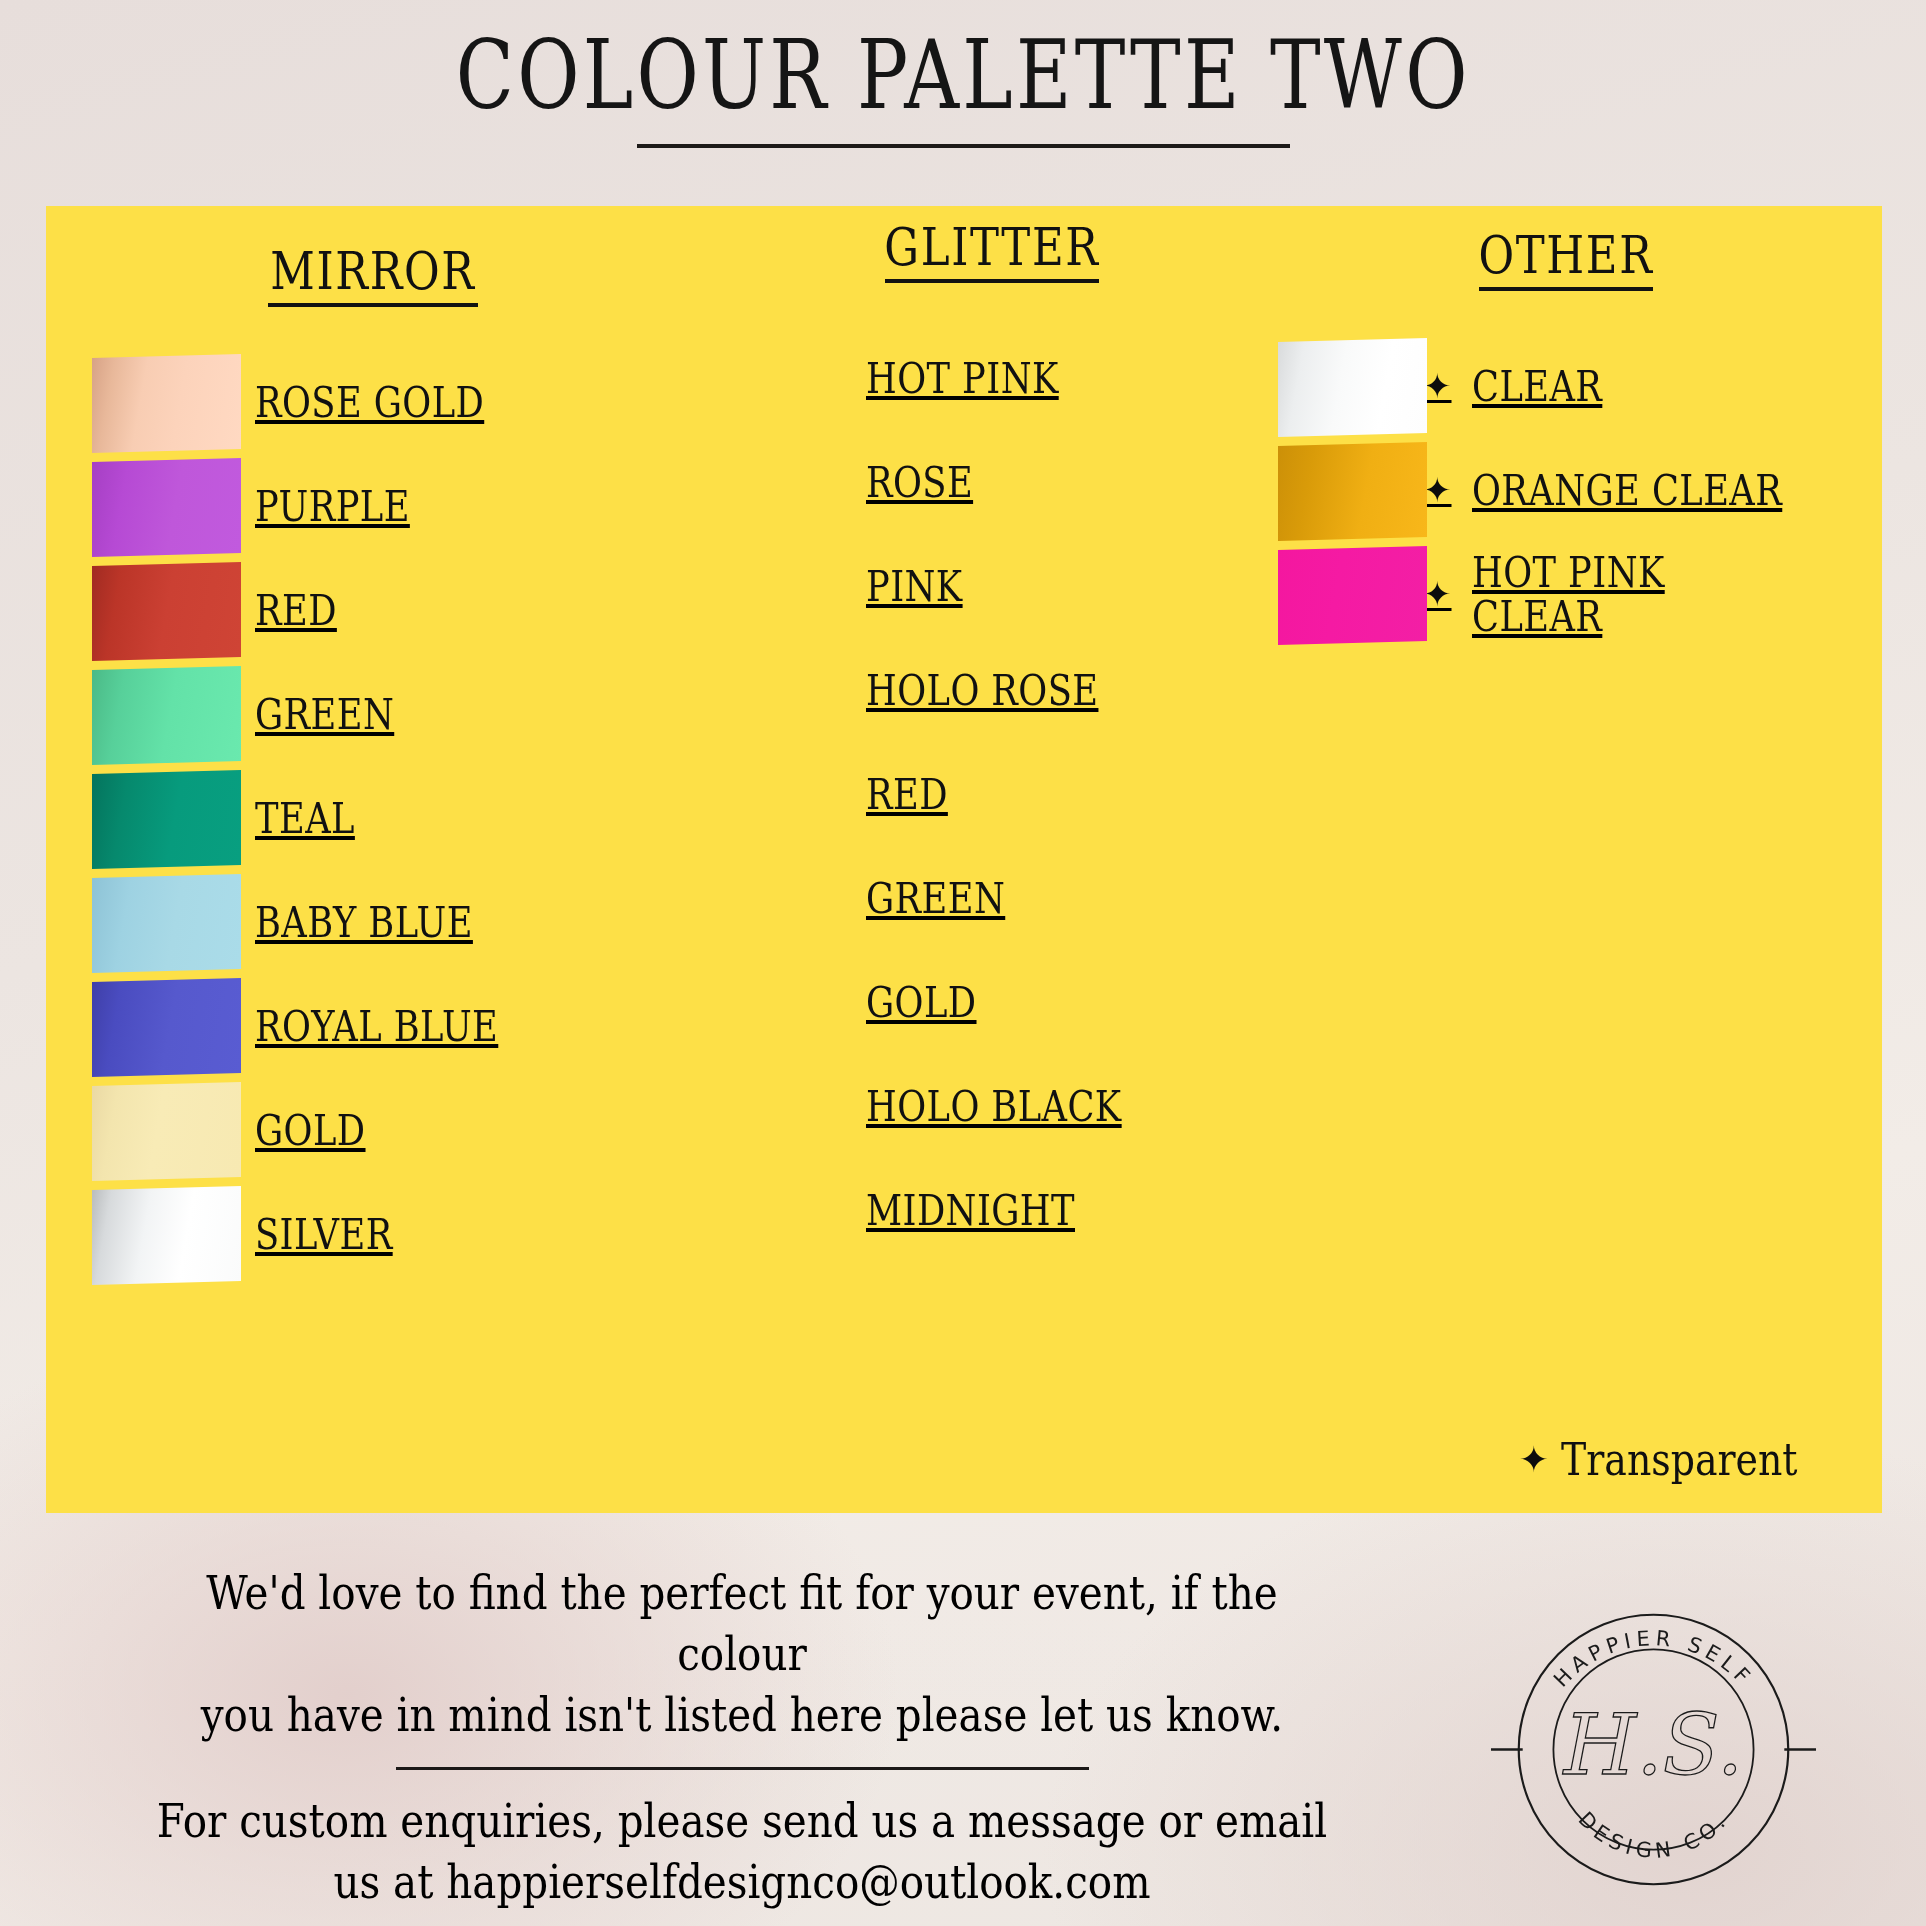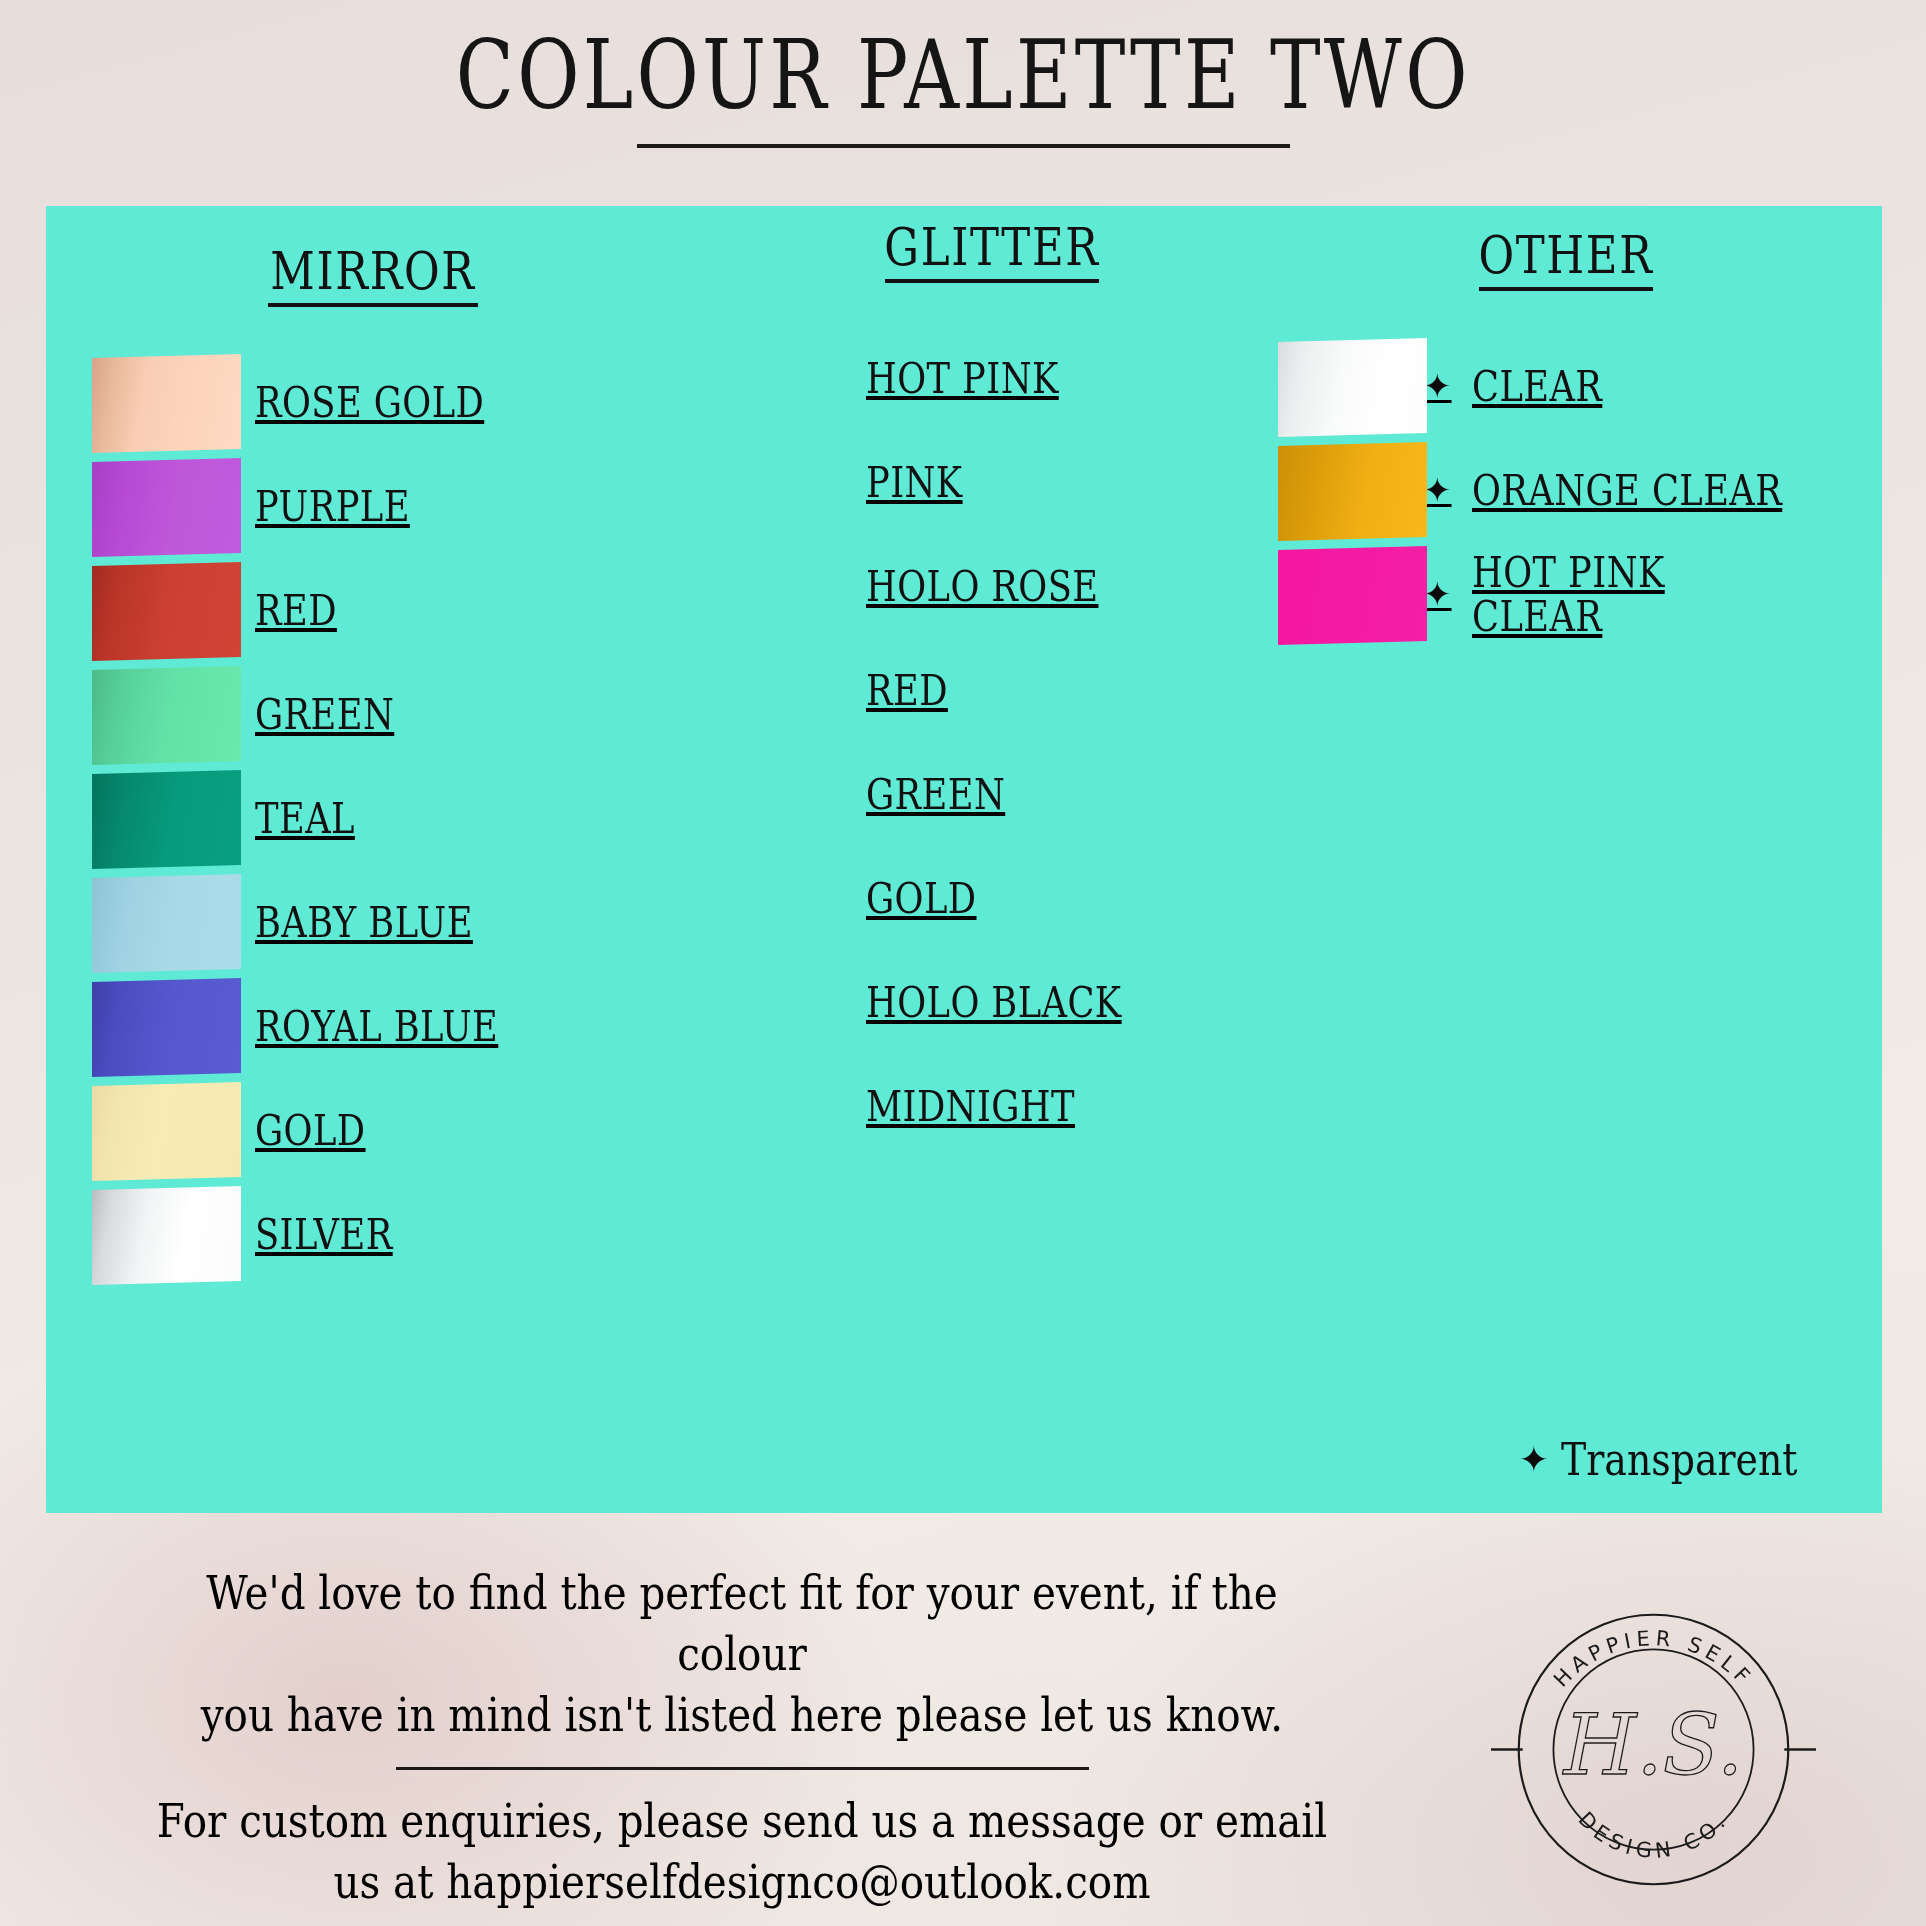--- a/index.html
+++ b/index.html
@@ -45,21 +45,21 @@
   #title-rule {
     width:653px; height:4px; background:#1d1a18;
     margin-top:18px;
   }
 
   
   #card {
     position:absolute;
     left:46px; top:206px;
     width:1836px; height:1307px;
-    background:#5eead4;
+    background:#fde047;
   }
 
   .col {
     position:absolute; top:0;
   }
   #col-mirror  { left:20px;   width:614px; }
   #col-glitter { left:639px;  width:614px; }
   #col-other   { left:1218px; width:604px; }
 
   .col-head {
@@ -407,20 +407,26 @@
     </div>
     <div class="rows">
 
       <div class="row">
         <div class="sw-holder">
             <div class="sw glit gl-hotpink"></div>
           </div>
         <div class="row-label">HOT PINK</div>
       </div>
 
+      <div class="row">
+        <div class="sw-holder">
+            <div class="sw glit gl-rose"></div>
+          </div>
+        <div class="row-label">ROSE</div>
+      </div>
 
       <div class="row">
         <div class="sw-holder">
             <div class="sw glit gl-pink"></div>
           </div>
         <div class="row-label">PINK</div>
       </div>
 
       <div class="row">
         <div class="sw-holder">

